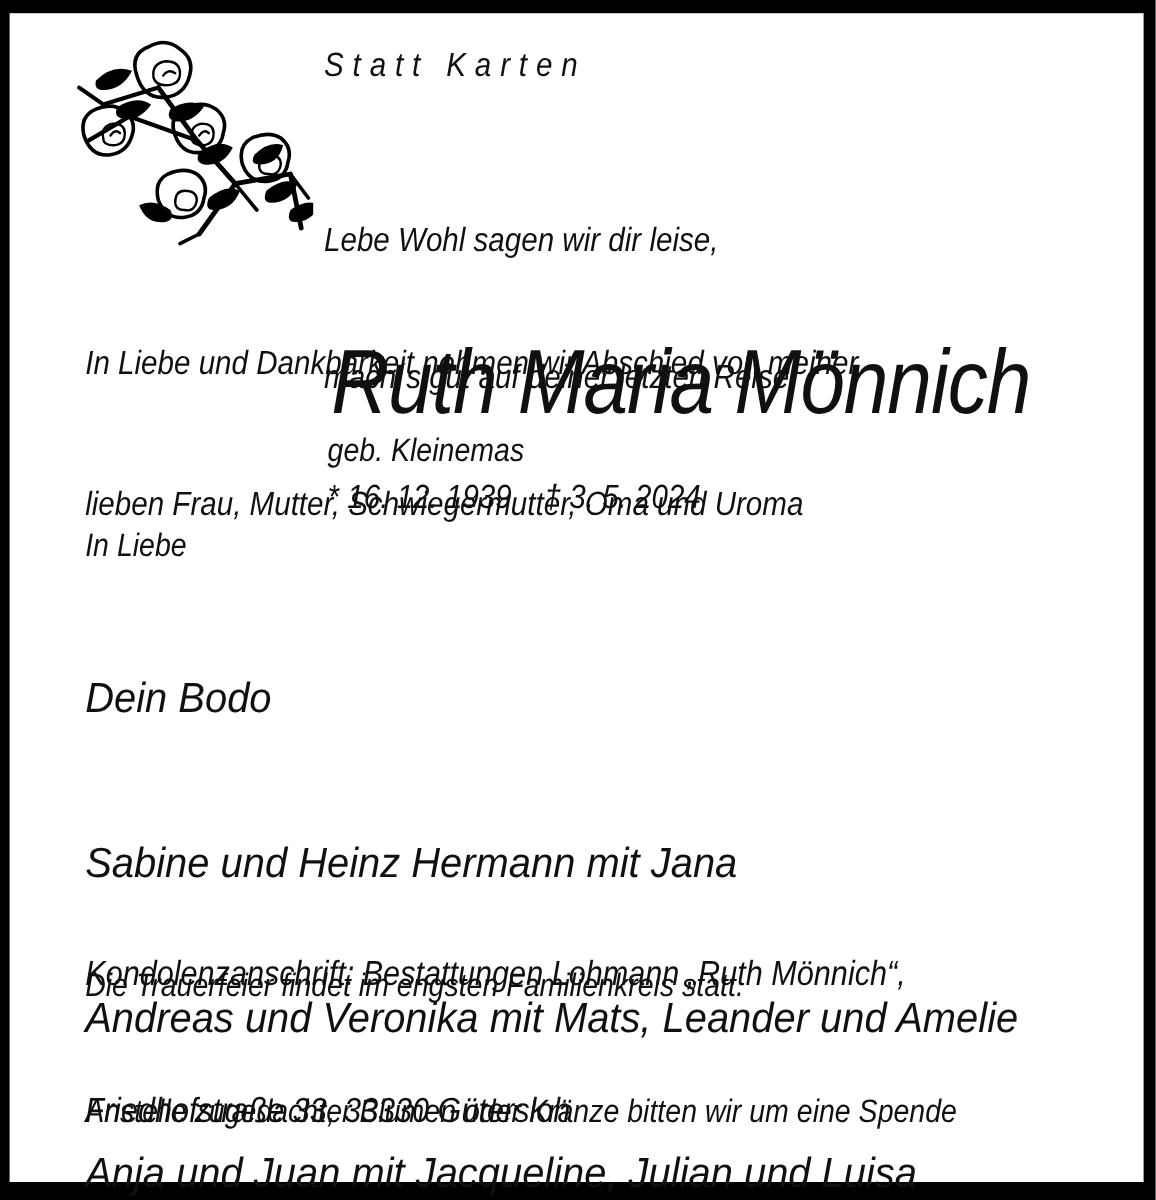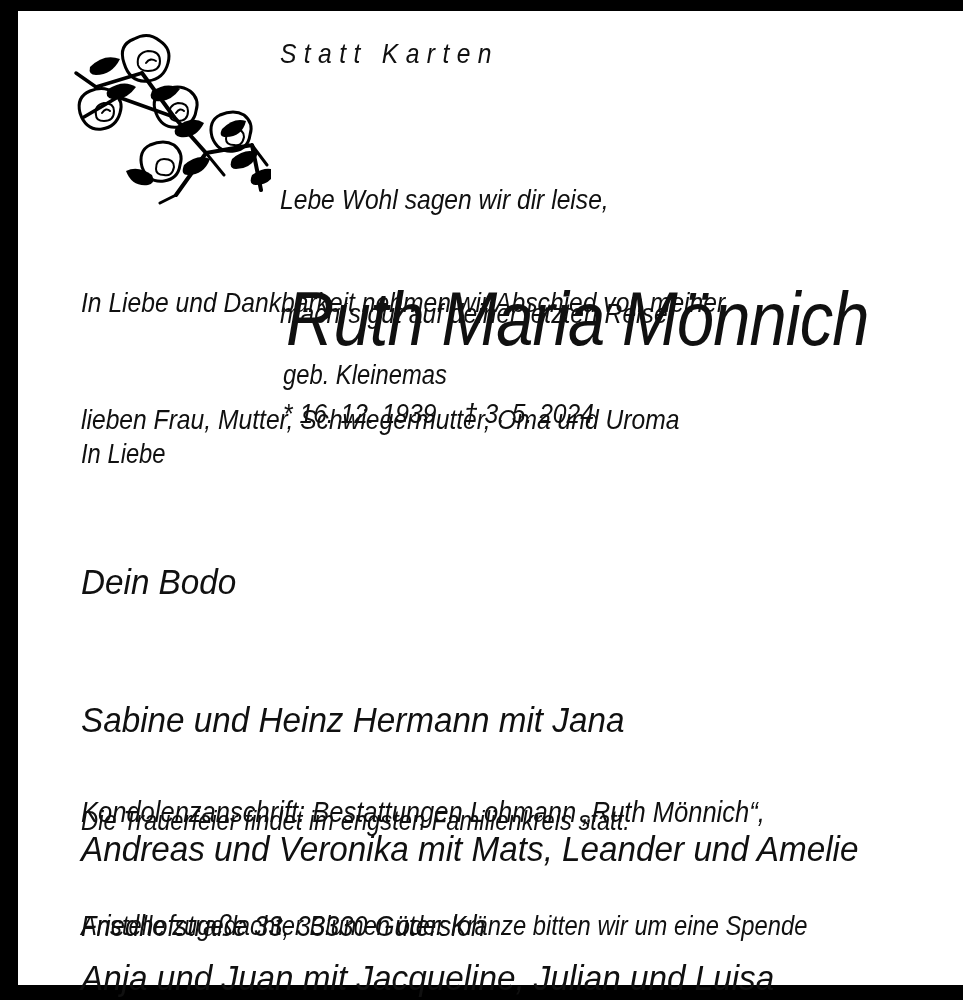--- a/index.html
+++ b/index.html
@@ -4,21 +4,21 @@
 <style>
   html,body{margin:0;padding:0;}
   body{
     width:963px;height:1000px;
     background:#000;
     position:relative;
     font-family:"Liberation Sans",sans-serif;
     overflow:hidden;
   }
   .card{
-    position:absolute;left:18px;top:11px;width:945px;height:974px;
+    position:absolute;left:8px;top:11px;width:945px;height:974px;
     background:#fff;color:#101010;
   }
   .abs{position:absolute;white-space:pre;}
   .cond{transform:scaleX(0.88);transform-origin:0 0;}
   .cond95{transform:scaleX(0.95);transform-origin:0 0;}
   .it{font-style:italic;}
   .header-spaced{
     font-size:28px;letter-spacing:0.30em;font-weight:400;
   }
   .verse{font-size:28px;line-height:38px;}

